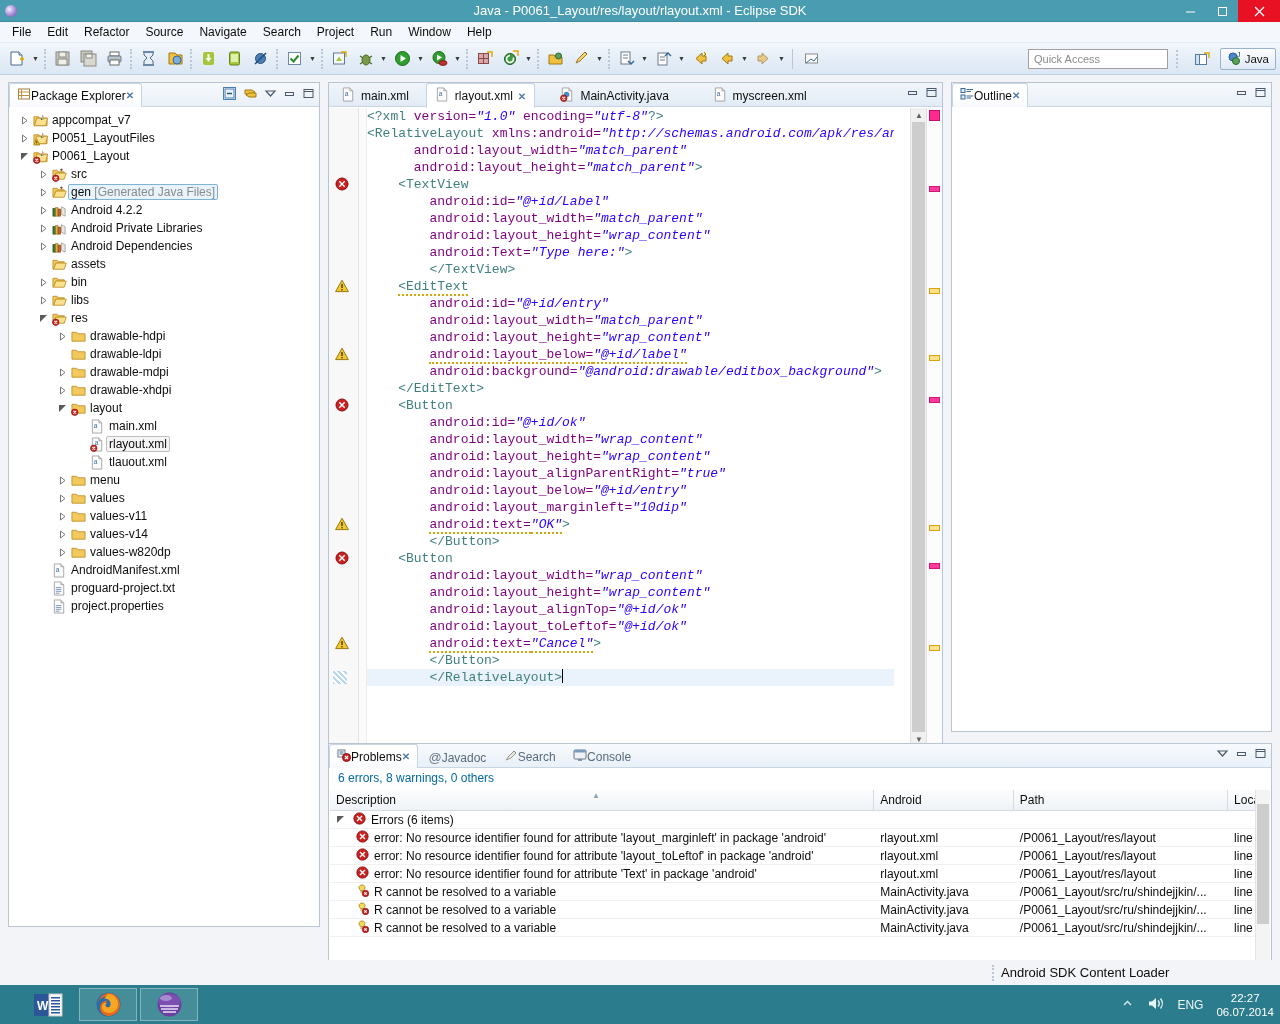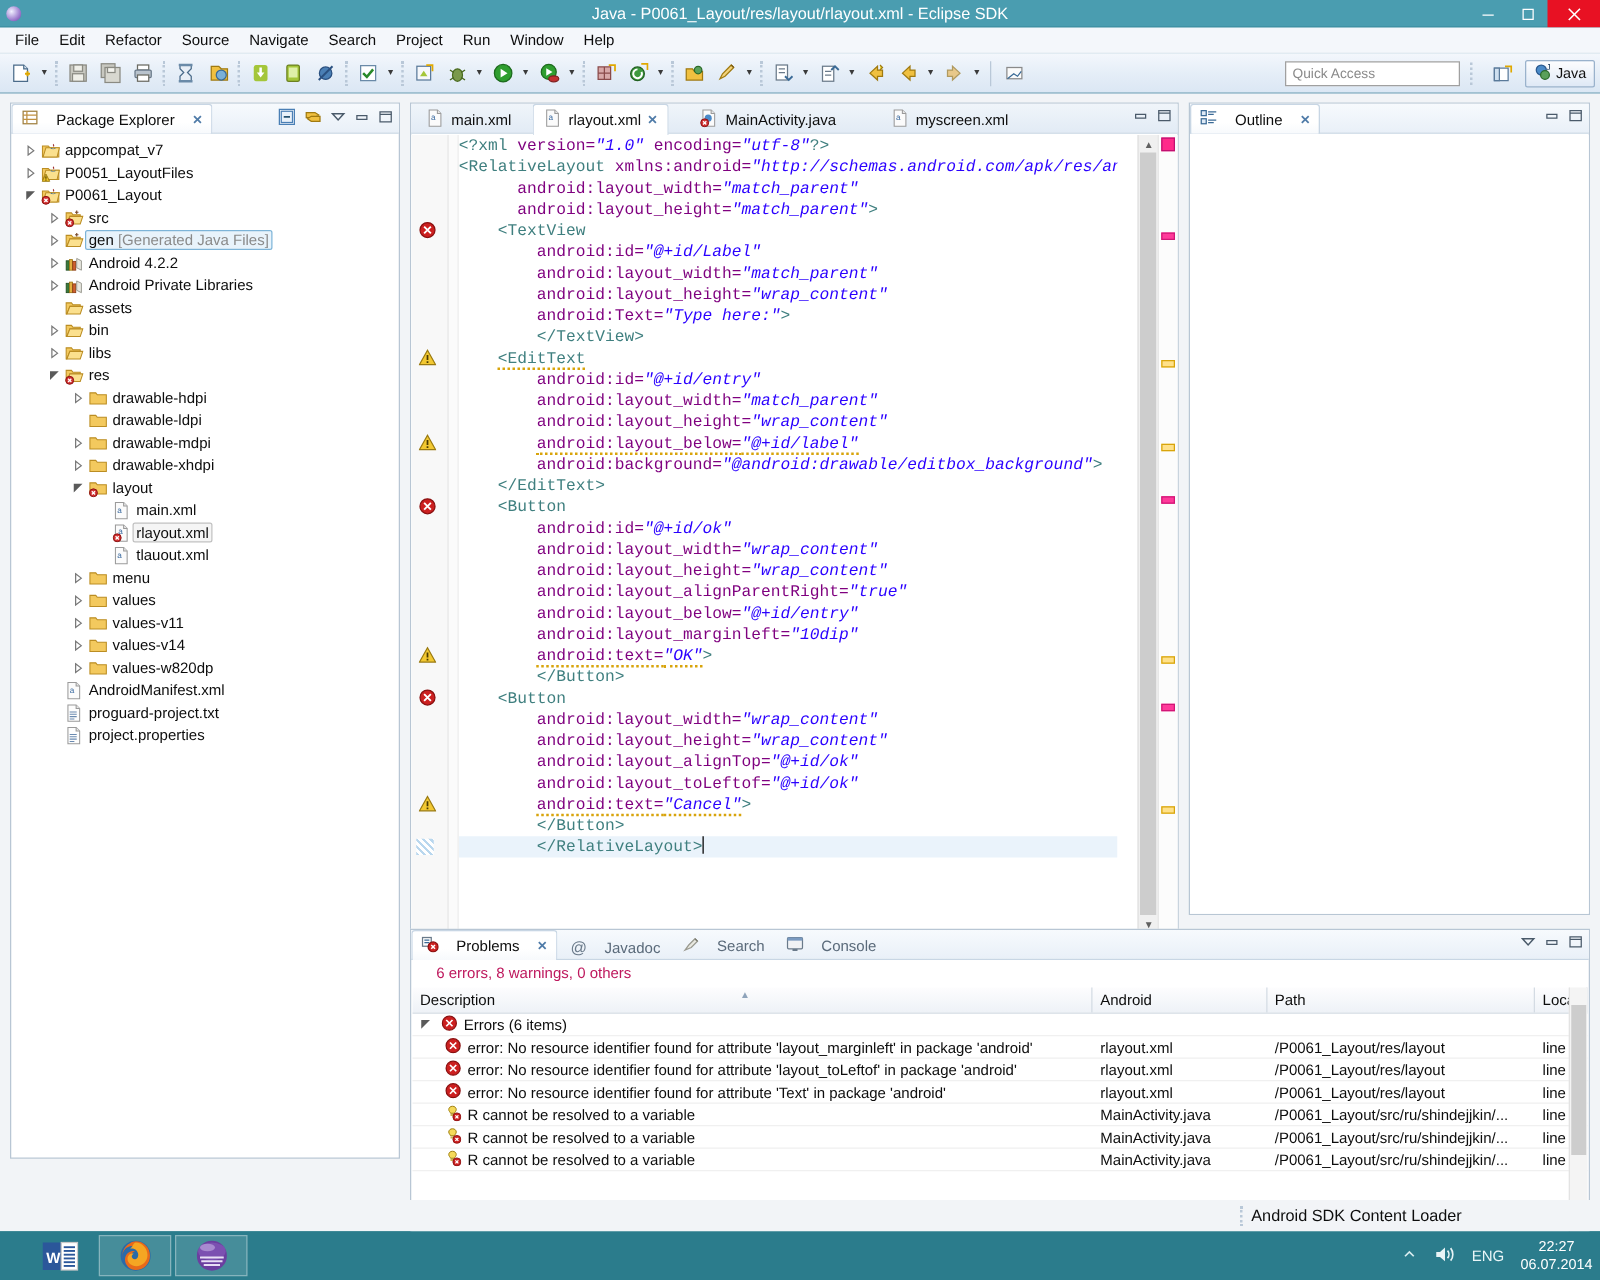--- a/index.html
+++ b/index.html
@@ -93,21 +93,21 @@
     background: #f2f4f7;
   }
 
   
   .panel { position: absolute; background: #fff; }
   .panel-tabbar {
     height: 24px; position: relative;
     background: linear-gradient(to bottom,#f7fafd,#e9f0f8);
   }
   .vtab {
-    display: inline-flex; align-items: center; height: 24px; gap: 14px;
+    display: inline-flex; align-items: center; height: 24px; gap: 0;
     padding: 0 7px; font-size: 12px; color: #0d0d0d;
   }
   .vtab.active {
     background: linear-gradient(to bottom,#ffffff 0%,#ffffff 60%,#f7f9fc 100%);
     border-top: 1px solid #c8d6e4; border-left: 1px solid #c8d6e4; border-right: 1px solid #c8d6e4;
     border-radius: 3px 3px 0 0;
   }
   .vtab-title { color: #0d0d0d; }
   .closeX { font-size: 10px; color: #4f7ba8; font-weight: bold; }
   .viewtools {
@@ -223,21 +223,21 @@
     border: 1px solid #b8c6d4; background: #fff;
   }
   #outline .panel-tabbar { border-bottom: 1px solid #c8d6e4; }
 
   
   #problems {
     left: 328px; top: 668px; width: 944px; height: 284px;
     border: 1px solid #b8c6d4; background: #fff;
   }
   #problems .panel-tabbar { border-bottom: 1px solid #c8d6e4; background: linear-gradient(to bottom,#f7fafd,#e9f0f8); }
-  .summary { position: absolute; left: 20px; top: 27px; font-size: 12px; color: #be185d; }
+  .summary { position: absolute; left: 9px; top: 27px; font-size: 12px; color: #0369a1; }
   .ptable { position: absolute; left: 1px; right: 1px; top: 46px; bottom: 17px; }
   .pthead {
     display: flex; height: 21px; background: linear-gradient(to bottom,#fdfdfe,#eef2f7);
     border-bottom: 1px solid #d4dbe3; position: relative;
   }
   .pth { font-size: 12px; color: #0d0d0d; padding: 3px 6px; border-right: 1px solid #d4dbe3; overflow: hidden; white-space: nowrap; }
   .sortmark { position: absolute; left: 262px; top: 1px; font-size: 8px; color: #8fa4bb; }
   .ptrow { display: flex; height: 18px; border-bottom: 1px solid #f0f0f0; align-items: center; }
   .ptc { font-size: 12px; color: #0d0d0d; padding: 0 6px; overflow: hidden; white-space: nowrap; display: flex; align-items: center; gap: 5px; }
   .p-hscroll { position: absolute; left: 1px; right: 1px; bottom: 0; height: 16px; background: #f0f0f0; border-top: 1px solid #e3e3e3; }
@@ -676,20 +676,37 @@
             </span>
             <span class="ticon">
               <svg width="15" height="15" viewBox="0 0 16 16">
                 <rect x="1" y="6" width="2.6" height="8" fill="#3a7a3a" stroke="#1f4a1f" stroke-width="0.7"></rect>
                 <rect x="3.8" y="5" width="2.6" height="9" fill="#e0b040" stroke="#9a7410" stroke-width="0.7"></rect>
                 <rect x="6.6" y="6.5" width="2.6" height="7.5" fill="#d06030" stroke="#8a3a10" stroke-width="0.7"></rect>
                 <path d="M10 4 l4 2 v8 l-4-2z" fill="#e8e8e0" stroke="#8a8a80" stroke-width="0.7"></path>
               </svg>
             </span>
             <span class="tlabel ">Android Private Libraries</span>
+          </div>
+          <div class="trow">
+            <span style="width:27px"></span>
+            <span class="tw">
+              <svg width="9" height="9" viewBox="0 0 9 9">
+                <path d="M2.5 1 L7 4.5 L2.5 8z" fill="none" stroke="#7a7a7a" stroke-width="1"></path>
+              </svg>
+            </span>
+            <span class="ticon">
+              <svg width="15" height="15" viewBox="0 0 16 16">
+                <rect x="1" y="6" width="2.6" height="8" fill="#3a7a3a" stroke="#1f4a1f" stroke-width="0.7"></rect>
+                <rect x="3.8" y="5" width="2.6" height="9" fill="#e0b040" stroke="#9a7410" stroke-width="0.7"></rect>
+                <rect x="6.6" y="6.5" width="2.6" height="7.5" fill="#d06030" stroke="#8a3a10" stroke-width="0.7"></rect>
+                <path d="M10 4 l4 2 v8 l-4-2z" fill="#e8e8e0" stroke="#8a8a80" stroke-width="0.7"></path>
+              </svg>
+            </span>
+            <span class="tlabel ">Android Dependencies</span>
           </div>
           <div class="trow">
             <span style="width:27px"></span>
             <span class="tw"></span>
             <span class="ticon">
               <svg width="15" height="15" viewBox="0 0 16 16">
                 <path d="M1 3.5h4.5l1.3 1.6H13v1.4H4.2L1.6 13H1z" fill="#f3c95e" stroke="#bb8d23" stroke-width="0.9"></path>
                 <path d="M4.2 6.5H15.2L13 13H1.6z" fill="#fbe08e" stroke="#bb8d23" stroke-width="0.9"></path>
               </svg>
             </span>

